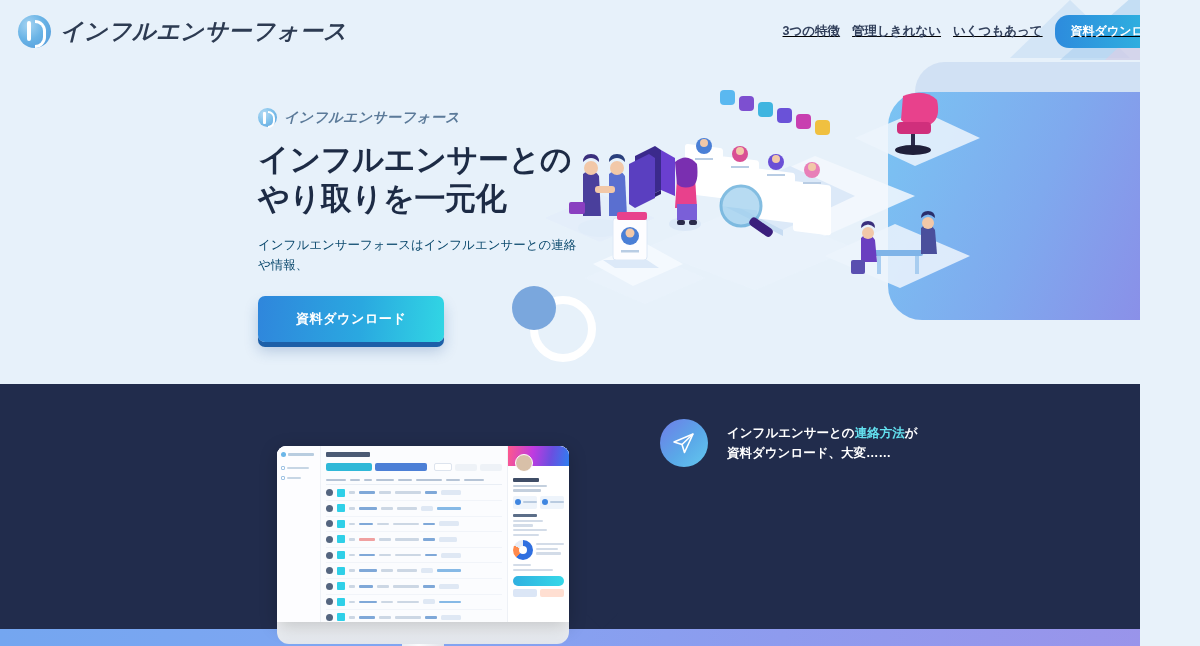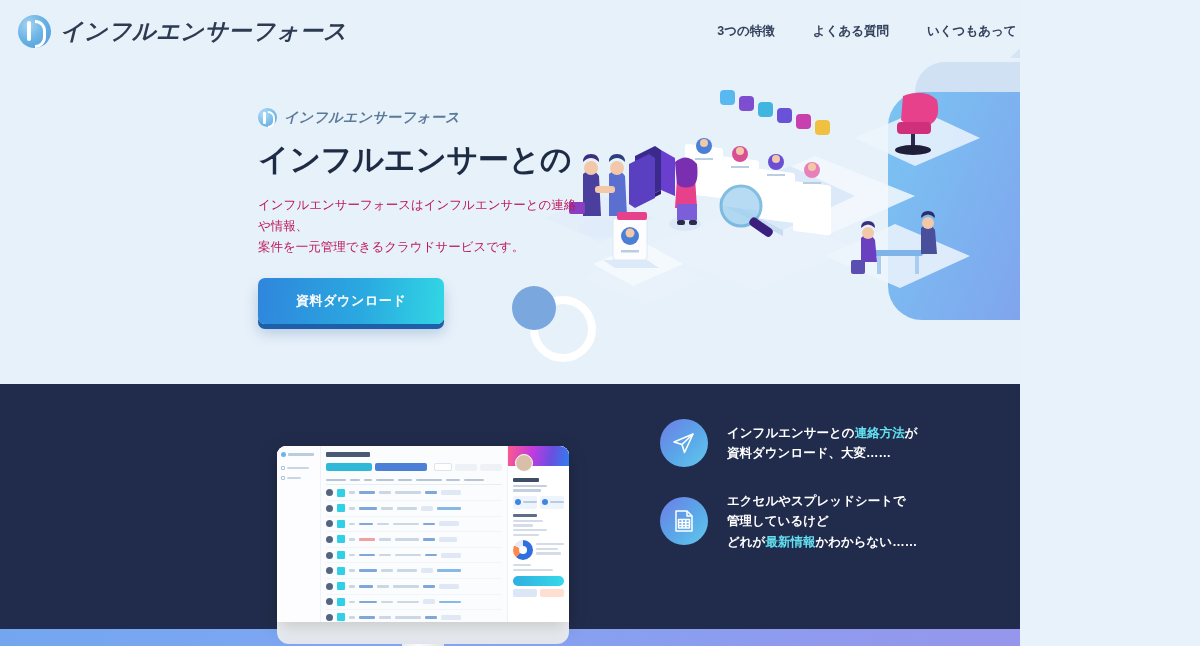--- a/index.html
+++ b/index.html
@@ -2,21 +2,21 @@
 <html lang="ja"><head>
 <meta charset="utf-8">
 <style>
   * { box-sizing: border-box; margin: 0; padding: 0; }
   html, body {
     width: 1200px; height: 646px;
     font-family: "Liberation Sans", "DejaVu Sans", sans-serif;
     overflow: hidden;
     background: #e8f2fa;
   }
-  .page { position: relative; width: 1020px; height: 646px; overflow: hidden; }
+  .page { position: relative; width: 1140px; height: 646px; overflow: hidden; }
 
   
   .hero {
     position: absolute; top: 0; left: 0;
     width: 1200px; height: 384px;
     background: #e7f1fa;
     overflow: hidden;
   }
   
   .tri-a {
@@ -94,21 +94,21 @@
   .logo-mark::after {
     content: ""; position: absolute; left: 17px; top: 5px;
     width: 8px; height: 22px;
     border: 3px solid #ffffff; border-left: none;
     border-radius: 0 11px 11px 0;
   }
   .logo-text {
     font-size: 23px; font-weight: 700; color: #2d3b52;
     letter-spacing: 0.5px; font-style: italic; white-space: nowrap;
   }
-  .nav { margin-left: auto; display: flex; align-items: center; gap: 38px; }
+  .nav { margin-left: auto; display: flex; align-items: center; gap: 12px; text-decoration: underline; }
   .nav-link {
     font-size: 12.5px; color: #33415c; font-weight: 700;
     text-decoration: none; white-space: nowrap; cursor: pointer;
   }
   .nav-cta {
     font-size: 12px; font-weight: 700; color: #ffffff;
     background: linear-gradient(90deg, #2d8bdd 0%, #2fc0e0 100%);
     border: none; border-radius: 14px;
     padding: 8px 16px; cursor: pointer; white-space: nowrap;
     font-family: inherit;
@@ -133,21 +133,21 @@
   }
   .hero-eyebrow .tx {
     font-size: 14px; font-weight: 700; color: #5b7a99;
     font-style: italic; letter-spacing: 0.4px;
   }
   .hero-title {
     font-size: 31px; line-height: 1.27; font-weight: 700;
     color: #1d2b45; letter-spacing: -0.3px; margin-bottom: 16px;
   }
   .hero-sub {
-    font-size: 12.5px; line-height: 1.66; color: #be185d; margin-bottom: 20px;
+    font-size: 12.5px; line-height: 1.66; color: #0c4a6e; margin-bottom: 20px;
   }
   .hero-btn {
     display: inline-block; border: none; cursor: pointer;
     background: linear-gradient(95deg, #2f86dc 0%, #2aa8e0 55%, #31d6e4 100%);
     color: #fff; font-size: 13px; font-weight: 700;
     padding: 14px 38px; border-radius: 7px;
     box-shadow: 0 5px 0 #1d5fa8, 0 9px 14px rgba(30,80,150,0.25);
     font-family: inherit; letter-spacing: 0.6px;
   }
 
@@ -419,37 +419,37 @@
       </g>
     </svg>
 
     <header class="header">
       <div class="logo">
         <span class="logo-mark"></span>
         <span class="logo-text">インフルエンサーフォース</span>
       </div>
       <nav class="nav">
         <a class="nav-link" href="#">3つの特徴</a>
-        <a class="nav-link" href="#">よくある質問</a>
+        <a class="nav-link" href="#">管理しきれない</a>
         <a class="nav-link" href="#">いくつもあって</a>
         <button class="nav-cta">資料ダウンロード</button>
       </nav>
     </header>
 
     <div class="hero-copy">
       <div class="hero-eyebrow">
         <span class="mk"></span>
         <span class="tx">インフルエンサーフォース</span>
       </div>
       <h1 class="hero-title">
         <span>インフルエンサーとの</span><br>
+        <span>やり取りを一元化</span>
       </h1>
       <p class="hero-sub">
         <span>インフルエンサーフォースはインフルエンサーとの連絡や情報、</span><br>
-        <span>案件を一元管理できるクラウドサービスです。</span>
       </p>
       <button class="hero-btn">資料ダウンロード</button>
     </div>
   </section>
 
   <section class="dark">
 
     <div class="pains">
 
       <div class="pain">
@@ -458,35 +458,20 @@
             <path d="M21 3 L2 11 L10 13.5 L12.5 21.5 Z"></path>
             <path d="M21 3 L10 13.5"></path>
           </svg>
         </span>
         <div class="pain-text">
           <span>インフルエンサーとの</span><span class="hl">連絡方法</span><span>が</span><br>
           <span>資料ダウンロード、大変……</span>
         </div>
       </div>
 
-      <div class="pain">
-        <span class="pain-icon">
-          <svg width="22" height="24" viewBox="0 0 22 24" fill="none" stroke="#ffffff" stroke-width="1.5" stroke-linejoin="round">
-            <path d="M3 2 h11 l5 5 v15 h-16 z"></path>
-            <path d="M14 2 v5 h5"></path>
-            <rect x="5.5" y="10.5" width="11" height="8.5"></rect>
-            <path d="M5.5 13.5 h11 M5.5 16.5 h11 M9.2 10.5 v8.5 M12.8 10.5 v8.5"></path>
-          </svg>
-        </span>
-        <div class="pain-text">
-          <span>エクセルやスプレッドシートで</span><br>
-          <span>管理しているけど</span><br>
-          <span>どれが</span><span class="hl">最新情報</span><span>かわからない……</span>
-        </div>
-      </div>
 
     </div>
     <div class="dark-notch"></div>
   </section>
 
   <div class="monitor">
     <div class="monitor-screen">
       <div class="dash">
 
         <div class="dash-side">

